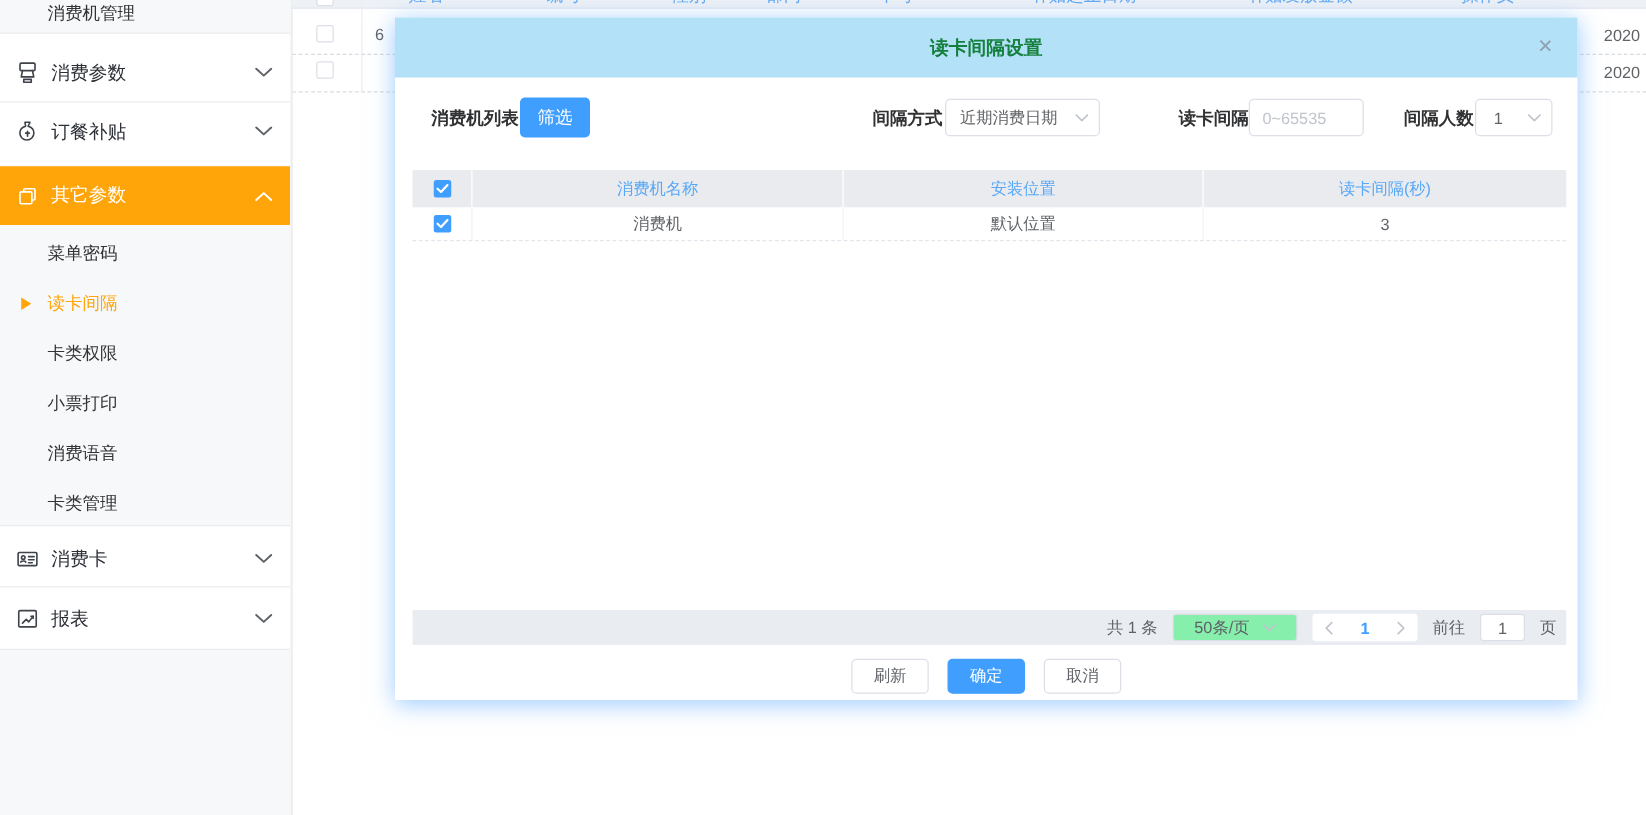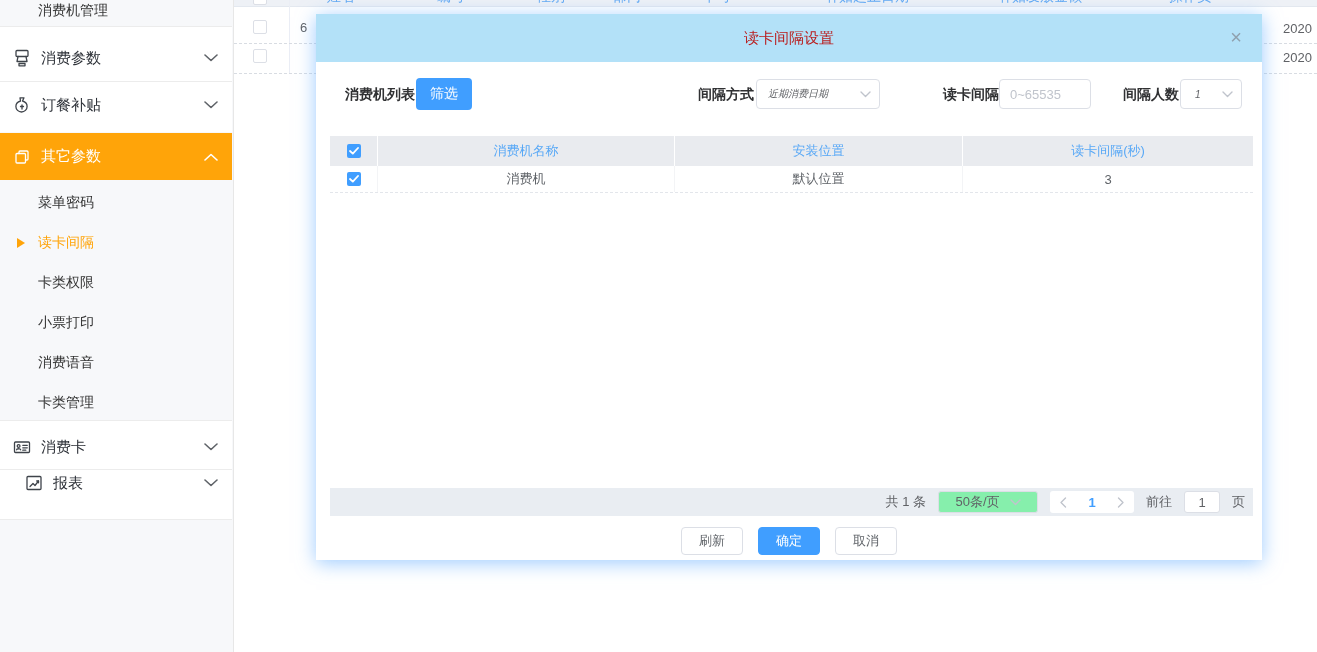--- a/index.html
+++ b/index.html
@@ -40,33 +40,33 @@
   .bg-dash { position:absolute; left:0; right:0; border-top:1px dashed #d8dce2; }
   .bg-check { position:absolute; left:19px; width:14px; height:14px; background:#fff;
               border:1px solid #dcdfe6; border-radius:2px; cursor:pointer; }
   .bg-cell { position:absolute; font-size:13px; color:#606266; }
 
   
   .modal { position:absolute; left:316px; top:14px; width:946px; height:546px;
            background:#fff; box-shadow:0 3px 18px rgba(92,168,255,.6); }
   .modal-header { height:48px; background:#b3e1f8; display:flex; align-items:center;
                   justify-content:center; position:relative; }
-  .modal-title { font-size:15px; font-weight:normal; color:#b91c1c; }
+  .modal-title { font-size:15px; font-weight:bold; color:#15803d; }
   .modal-close { position:absolute; right:20px; top:12px; font-size:20px; color:#8fa0ae;
                  cursor:pointer; line-height:22px; }
 
   .toolbar { position:absolute; left:0; right:0; top:64px; height:32px; }
   .tb-label { position:absolute; top:0; height:32px; line-height:32px;
               font-size:14px; font-weight:bold; color:#303133; }
   .btn-filter { position:absolute; left:100px; top:0; width:56px; height:32px;
                 background:#409EFF; color:#fff; border:none; border-radius:4px;
                 font-size:14px; cursor:pointer; font-family:inherit; }
   .sel { position:absolute; top:1px; height:30px; border:1px solid #dcdfe6; border-radius:4px;
          background:#fff; display:flex; align-items:center; justify-content:space-between;
-         padding:0 8px 0 11px; font-size:10px; color:#606266; cursor:pointer;font-style:italic; }
+         padding:0 8px 0 11px; font-size:13px; color:#606266; cursor:pointer; }
   .sel .schev * { fill:none; stroke:#c0c4cc; stroke-width:1.4; stroke-linecap:round; stroke-linejoin:round; }
   .inp { position:absolute; top:1px; height:30px; border:1px solid #dcdfe6; border-radius:4px;
          padding:0 10px; font-size:13px; color:#606266; font-family:inherit; outline:none; }
   .inp::placeholder { color:#c0c4cc; }
 
   .mtable { position:absolute; left:14px; top:122px; width:923px; }
   .mt-row { display:flex; }
   .mt-head { height:30px; background:#e9ebef; }
   .mt-head .cell { border-right:1px solid #fff; color:#58a8f6; font-size:13px; }
   .mt-body { height:27px; background:#fff; border-bottom:1px dashed #e3e6eb; }
@@ -174,21 +174,21 @@
     <span class="lbl">消费卡</span>
     <svg class="chev" width="14" height="8" viewBox="0 0 14 8">
       <polyline points="1,1 7,6.5 13,1"></polyline>
     </svg>
   </div>
 
   <div class="sb-item sb-sub" style="top:383px;">
     <span>卡类管理</span>
   </div>
 
-  <div class="sb-item sb-main" style="top:460px;margin-left:12px;">
+  <div class="sb-item sb-main" style="top:472px;">
     <svg class="icon20" viewBox="0 0 20 20">
       <rect x="3" y="3.5" width="14" height="13" rx="1"></rect>
       <path d="M6 13.5 l3 -3 2 2 3.5 -4.5"></path>
       <path d="M12.7 8 h1.8 v1.8"></path>
     </svg>
     <span class="lbl">报表</span>
     <svg class="chev" width="14" height="8" viewBox="0 0 14 8">
       <polyline points="1,1 7,6.5 13,1"></polyline>
     </svg>
   </div>

